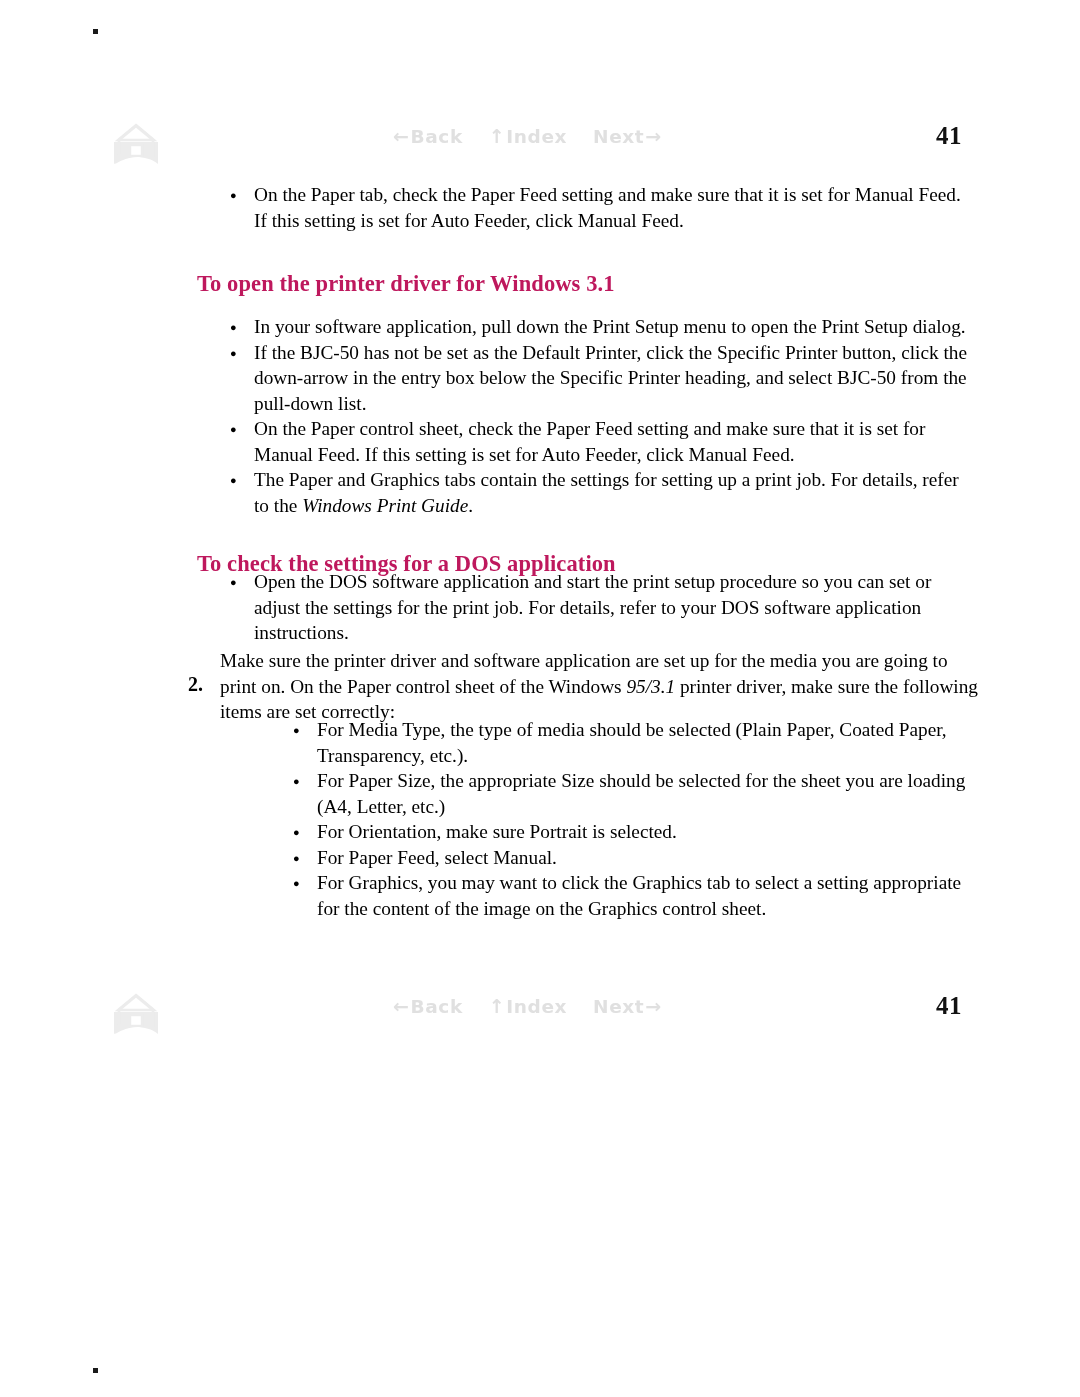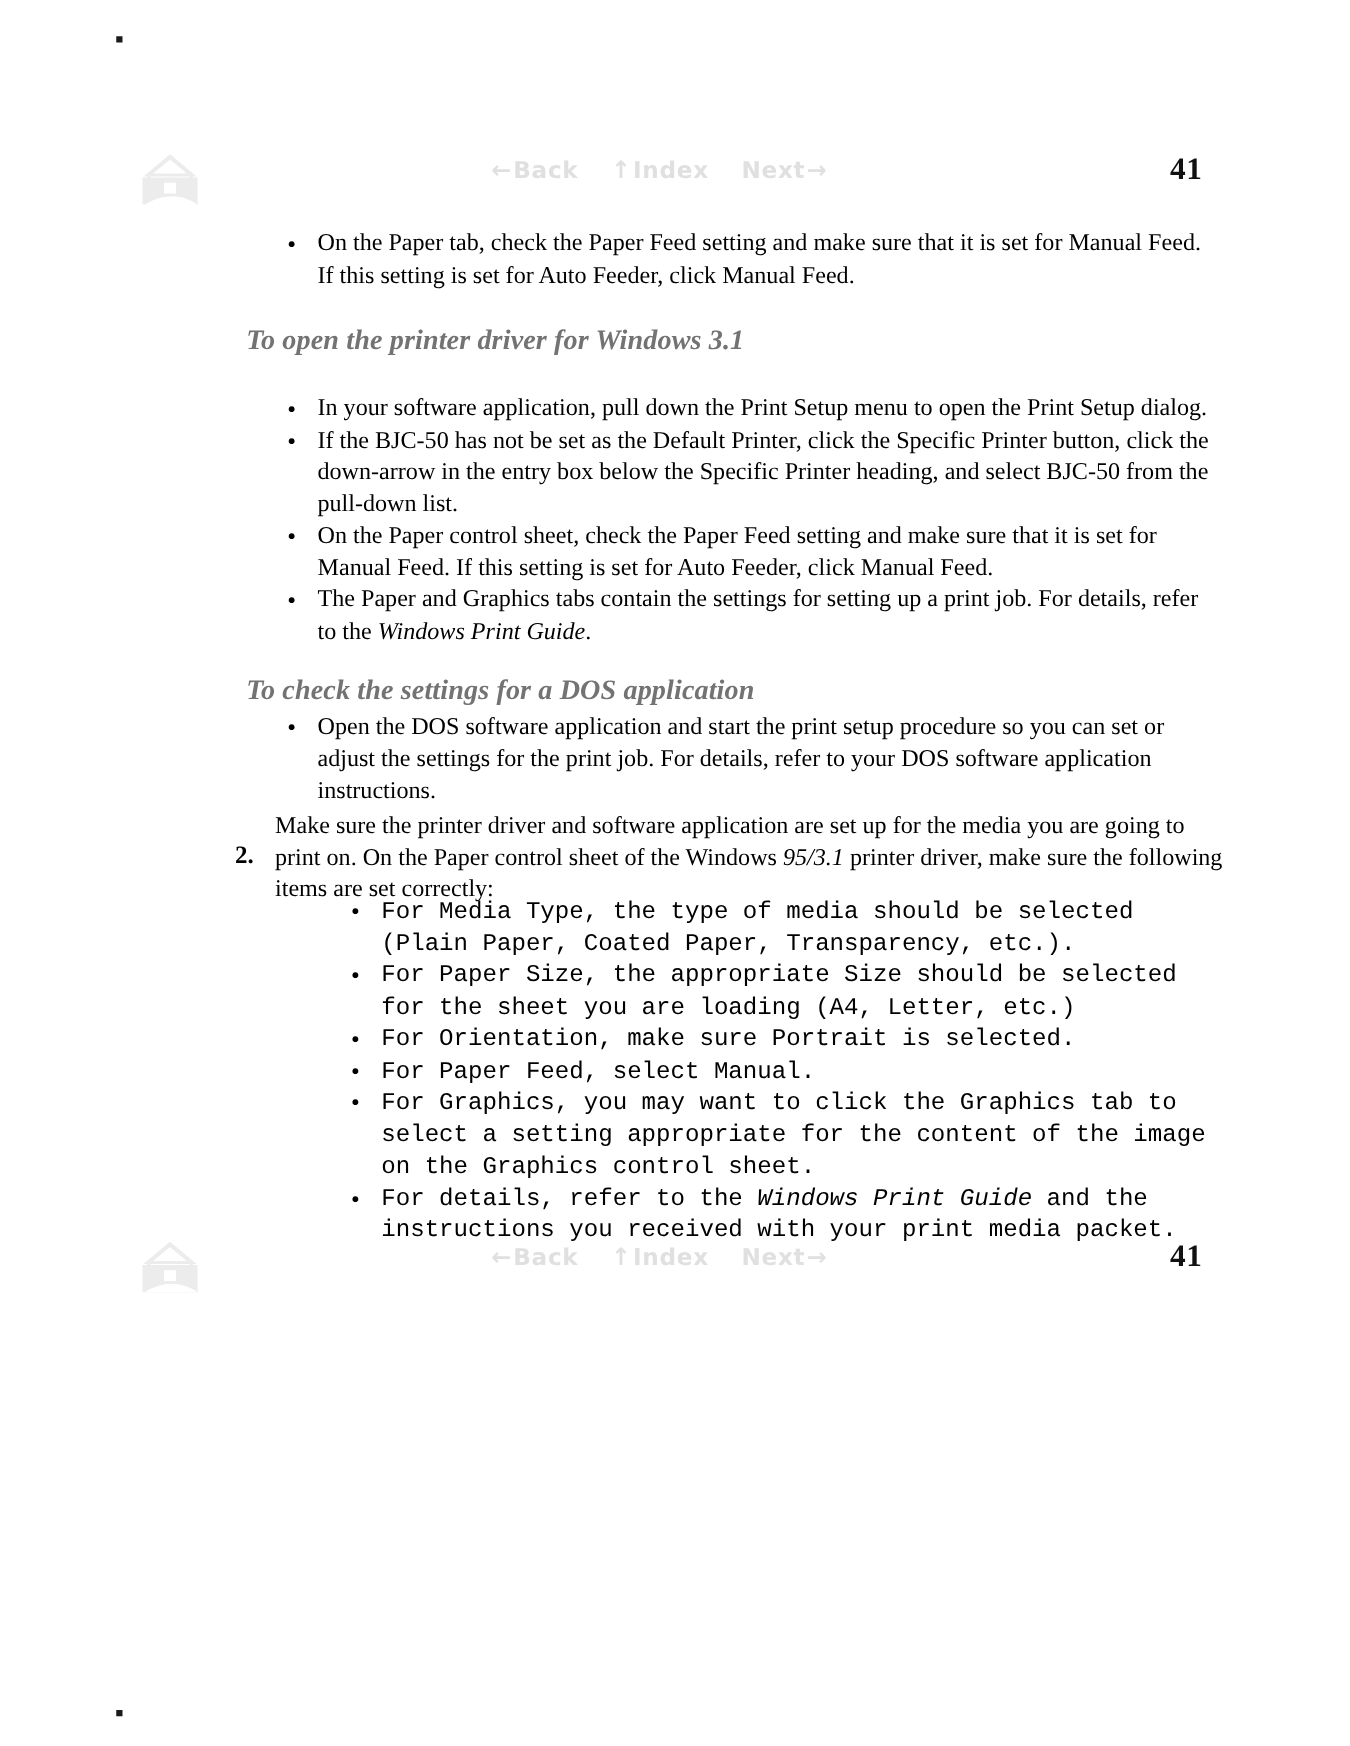--- a/index.html
+++ b/index.html
@@ -81,24 +81,24 @@
     font-family: Liberation Serif, serif;
     font-weight: bold;
     font-size: 25px;
     color: #111111;
     letter-spacing: 0.5px;
   }
 
   .heading {
     font-family: "Liberation Serif", "DejaVu Serif", serif;
     font-weight: bold;
-    font-style: italic;
     font-size: 22.5px;
-    color: #737373;
+    color: #be185d;
     letter-spacing: 0.1px;
+    margin-top: 12px;
   }
 
   ul.bullets {
     list-style: none;
     margin: 0;
     padding: 0;
   }
   ul.bullets > li {
     position: relative;
     padding-left: 26px;
@@ -200,28 +200,27 @@
     </ul>
   </div>
 
   <div class="blk heading" style="left:197px; top:539px; width:700px;">To check the settings for a DOS application</div>
 
   <div class="blk num-item" style="left:188px; top:648px; width:790px;">
     <div class="num-marker">2.</div>
     <div class="num-body"><span>Make sure the printer driver and software application are set up for the media you are going to print on. On the Paper control sheet of the Windows </span><span class="it">95/3.1</span><span> printer driver, make sure the following items are set correctly:</span></div>
   </div>
 
-  <div class="blk" style="left:279px; top:717px; width:690px;font-family:Liberation Mono, monospace;">
+  <div class="blk" style="left:291px; top:717px; width:690px;">
     <ul class="bullets">
       <li>For Media Type, the type of media should be selected (Plain Paper, Coated Paper, Transparency, etc.).</li>
       <li>For Paper Size, the appropriate Size should be selected for the sheet you are loading (A4, Letter, etc.)</li>
       <li>For Orientation, make sure Portrait is selected.</li>
       <li>For Paper Feed, select Manual.</li>
       <li>For Graphics, you may want to click the Graphics tab to select a setting appropriate for the content of the image on the Graphics control sheet.</li>
-      <li><span>For details, refer to the </span><span class="it">Windows Print Guide</span><span> and the instructions you received with your print media packet.</span></li>
     </ul>
   </div>
 
   <div class="navbar bottom">
     <div class="home-icon">
       <svg viewBox="0 0 48 42" width="48" height="42" aria-hidden="true">
         <rect x="2" y="19" width="44" height="22" fill="#ececec"></rect>
         <path d="M24 2 L42 17 L6 17 Z" fill="#ffffff" stroke="#ececec" stroke-width="2.4"></path>
         <path d="M24 3 L41 17 L41 33 L7 33 L7 17 Z" fill="none" stroke="#ececec" stroke-width="2.6"></path>
         <rect x="18" y="22" width="12" height="11" fill="#ffffff" stroke="#ececec" stroke-width="2.4"></rect>

